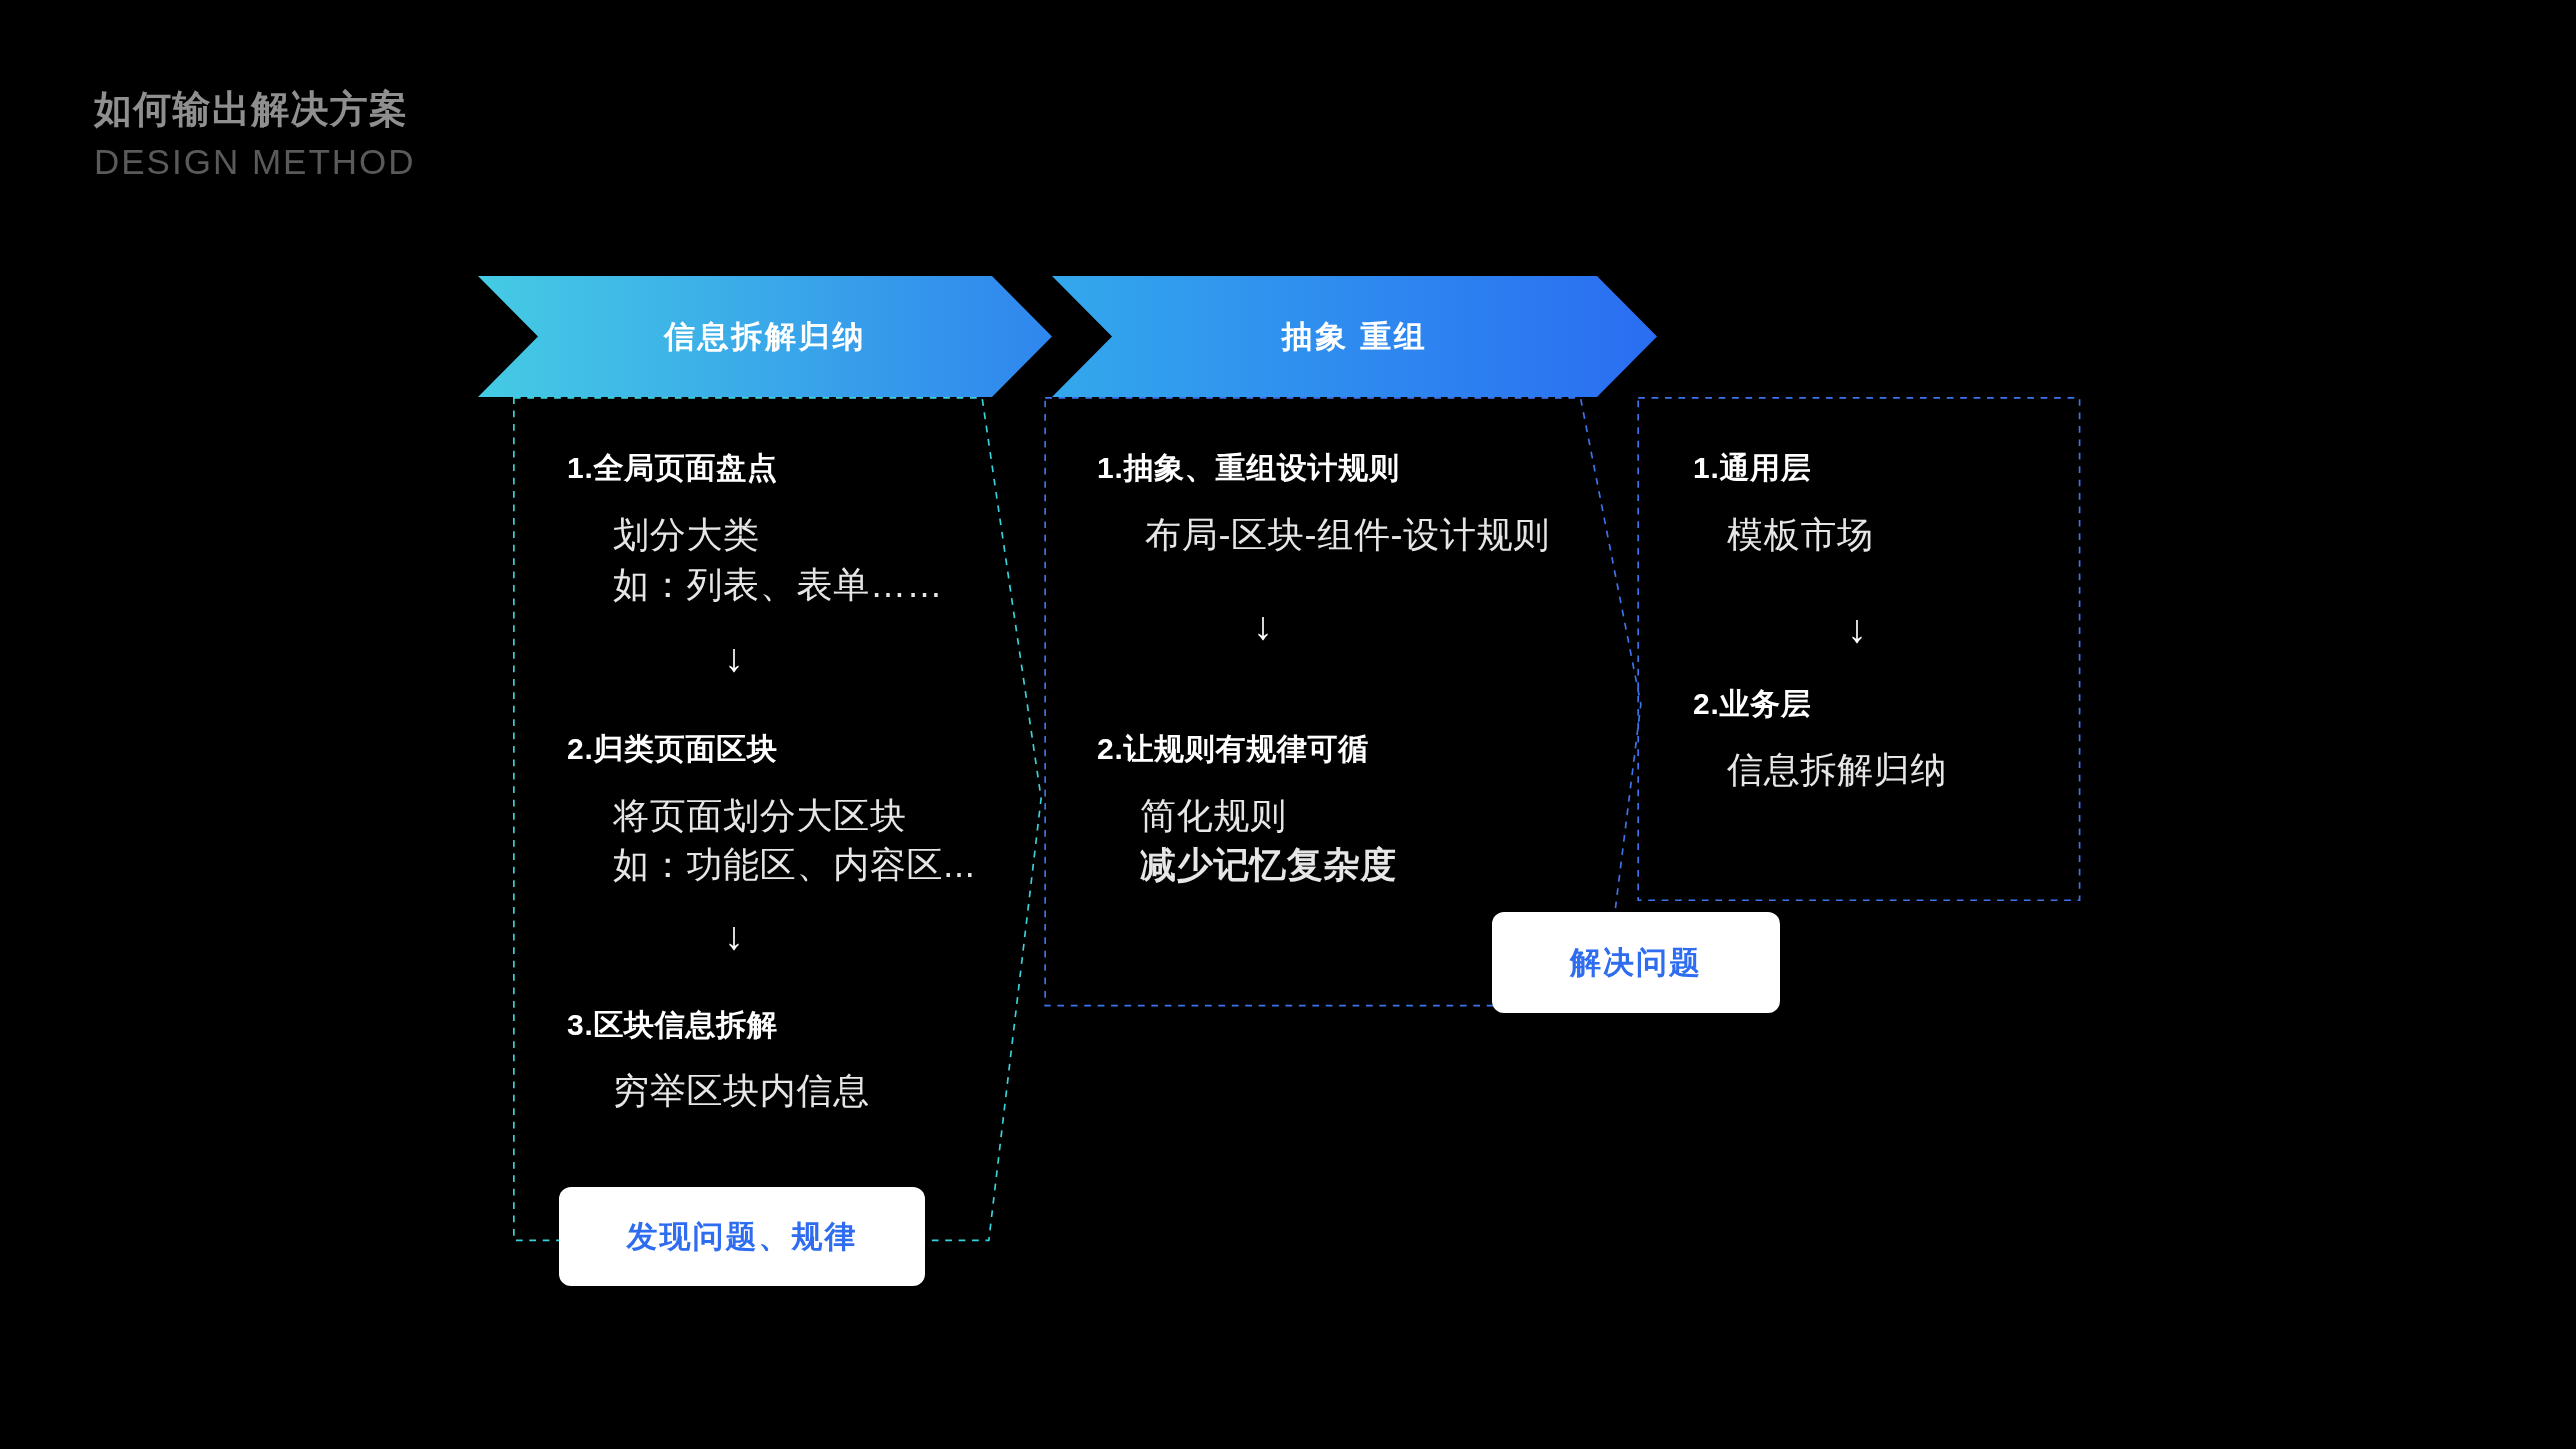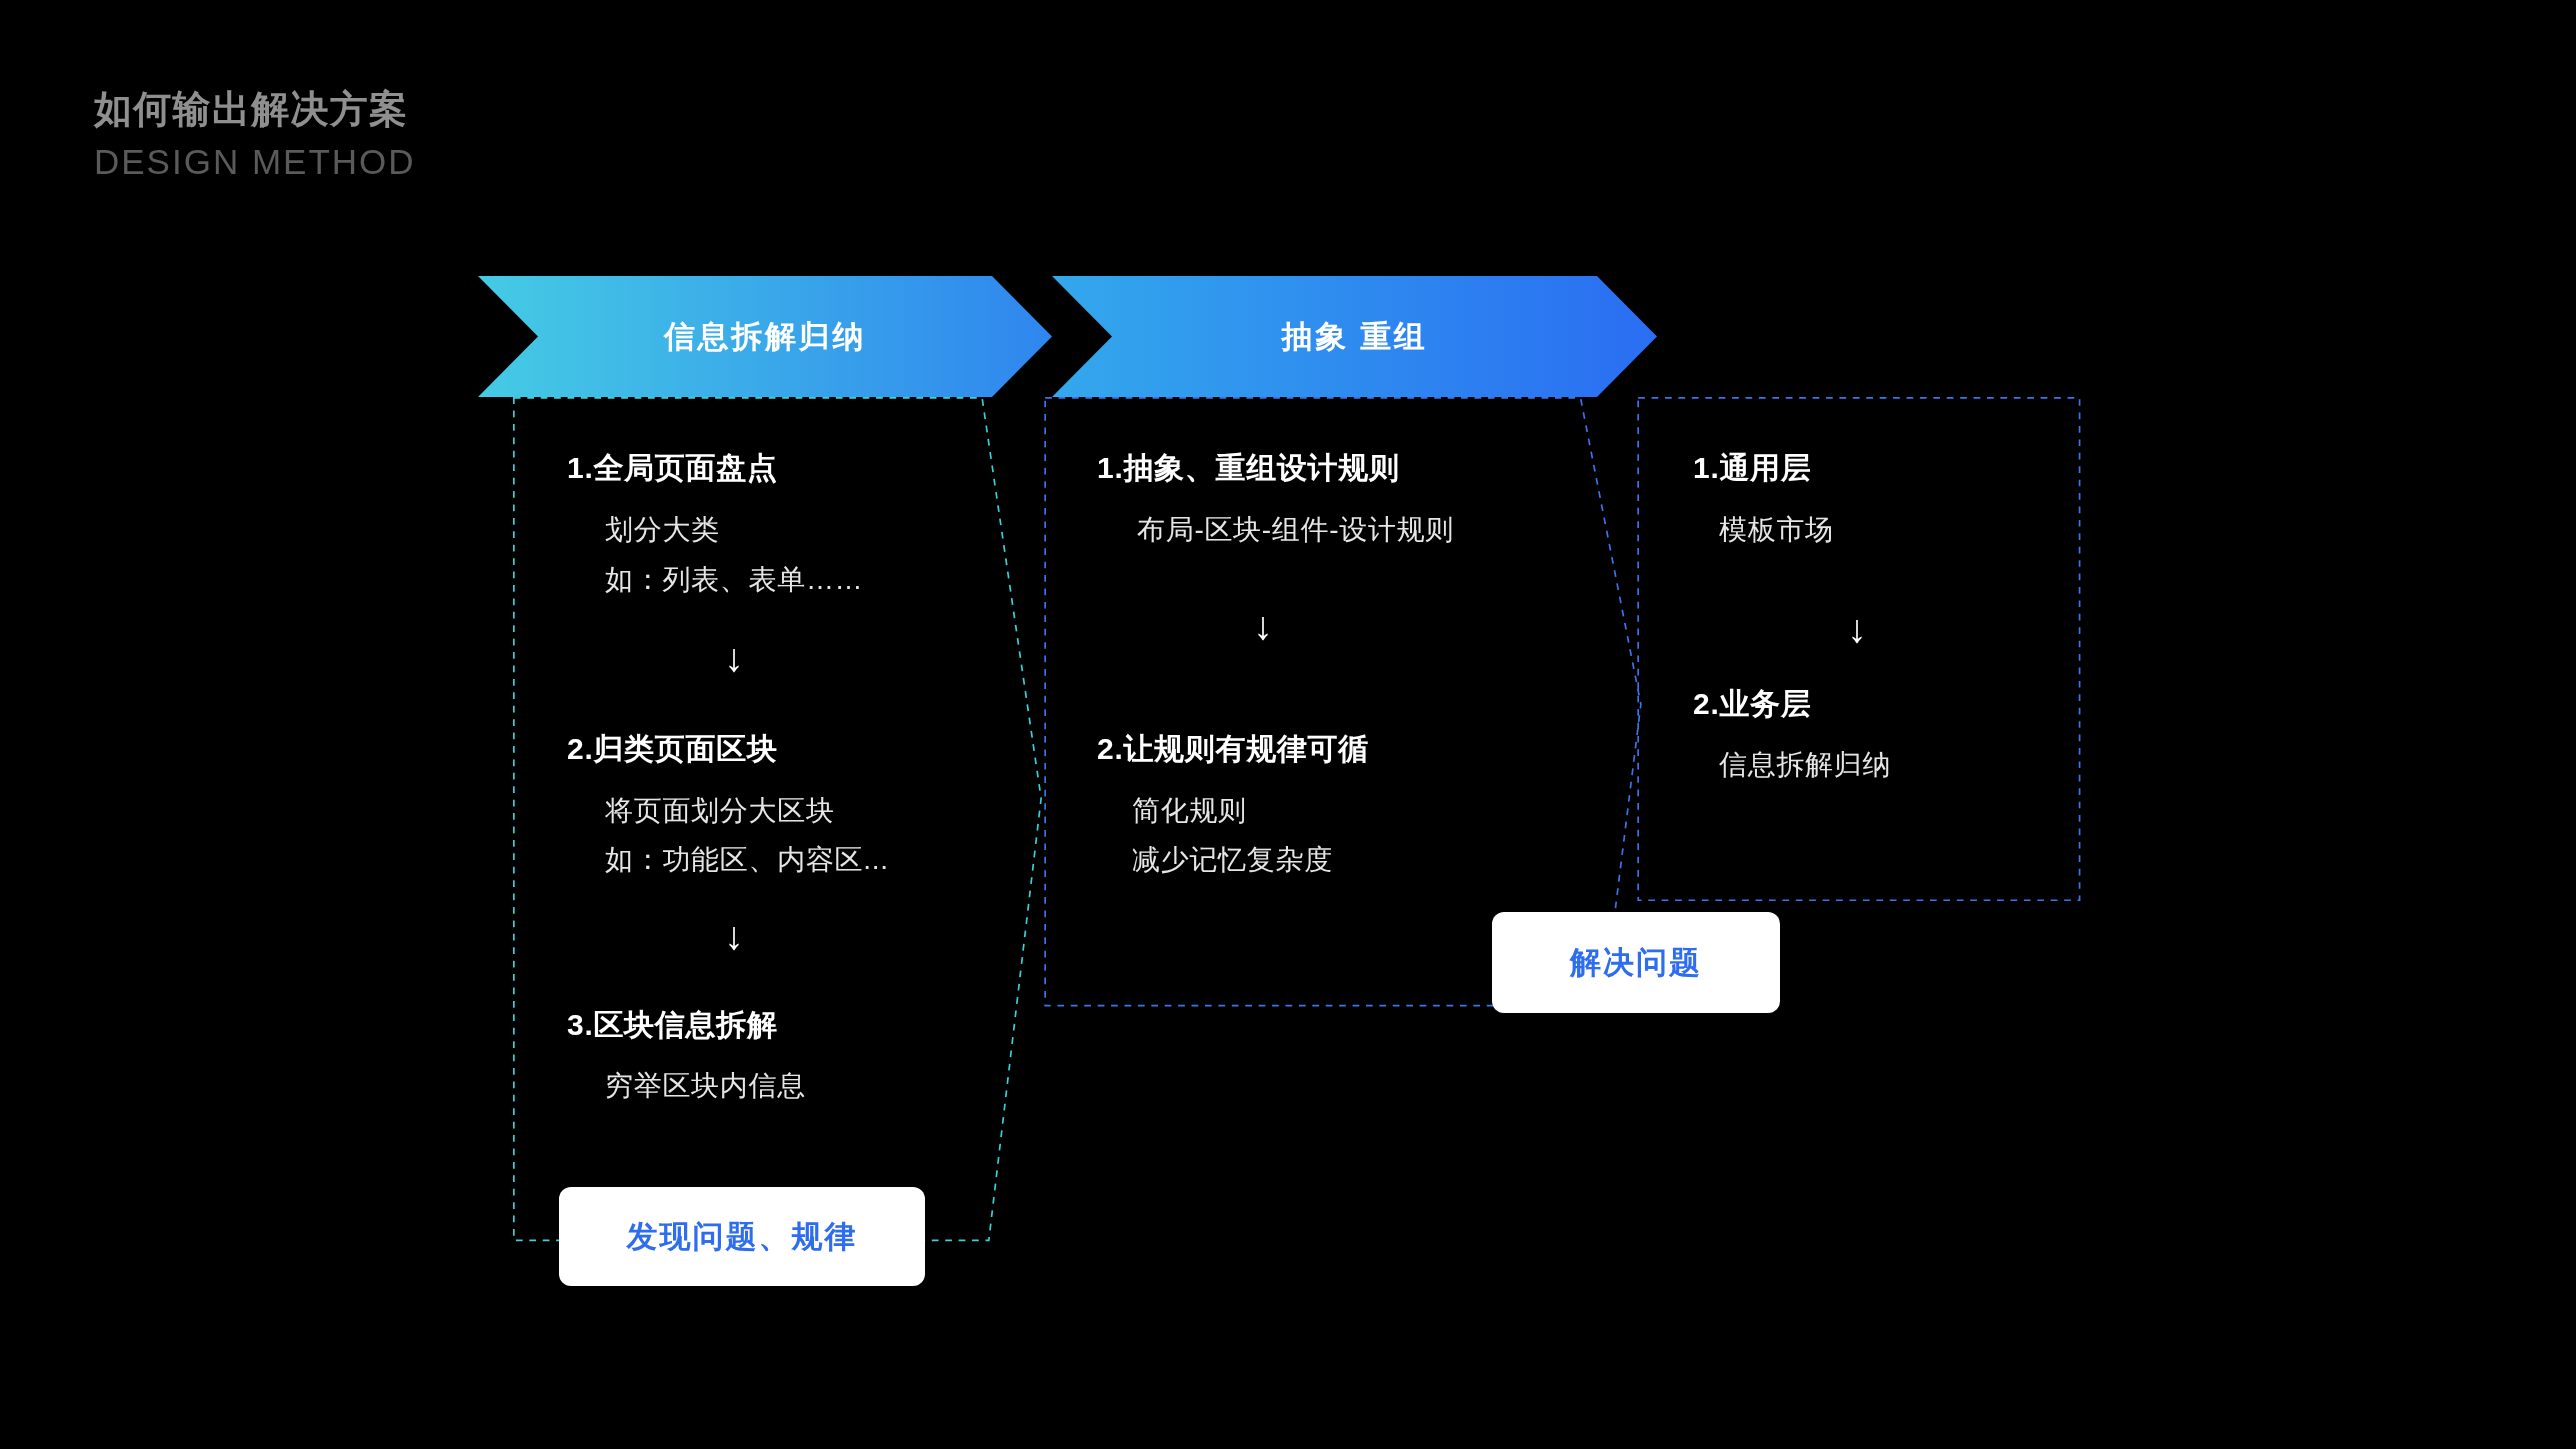--- a/index.html
+++ b/index.html
@@ -25,21 +25,21 @@
   }
   .arrow-label{color:#ffffff;font-size:31px;font-weight:bold;letter-spacing:2.7px;}
 
   .boxes{position:absolute;left:0;top:0;}
   .boxes polygon{fill:none;stroke-width:2.5;stroke-dasharray:10 10;}
   .b1{stroke:var(--box1_border);}
   .b2{stroke:var(--box2_border);}
   .b3{stroke:var(--box3_border);}
 
   .h{position:absolute;color:#ffffff;font-size:30px;font-weight:bold;letter-spacing:0.7px;white-space:nowrap;}
-  .t{position:absolute;color:var(--body_text);font-size:28px;letter-spacing:0.7px;white-space:nowrap;}
+  .t{position:absolute;color:var(--body_text);font-size:36px;letter-spacing:0.7px;white-space:nowrap;margin-left:8px;}
   .da{position:absolute;color:#ffffff;font-size:39px;width:60px;text-align:center;font-weight:400;}
 
   .badge{
     position:absolute;background:#ffffff;border-radius:12px;
     display:flex;align-items:center;justify-content:center;
   }
   .badge span{color:var(--accent_blue);font-size:31px;font-weight:bold;letter-spacing:2px;}
 </style>
 </head>
 <body>
@@ -71,21 +71,21 @@
   <div class="t" style="left:605px;top:841px;">如：功能区、内容区...</div>
   <div class="da" style="left:704px;top:914px;">↓</div>
   <div class="h" style="left:567px;top:1005px;">3.区块信息拆解</div>
   <div class="t" style="left:605px;top:1067px;">穷举区块内信息</div>
 
   <div class="h" style="left:1097px;top:448px;">1.抽象、重组设计规则</div>
   <div class="t" style="left:1137px;top:511px;">布局-区块-组件-设计规则</div>
   <div class="da" style="left:1233px;top:604px;">↓</div>
   <div class="h" style="left:1097px;top:729px;">2.让规则有规律可循</div>
   <div class="t" style="left:1132px;top:792px;">简化规则</div>
-  <div class="t" style="left:1132px;top:841px;">减少记忆复杂度</div>
+  <div class="t" style="left:1132px;top:841px;font-weight:bold;">减少记忆复杂度</div>
 
   <div class="h" style="left:1693px;top:448px;">1.通用层</div>
   <div class="t" style="left:1719px;top:511px;">模板市场</div>
   <div class="da" style="left:1827px;top:607px;">↓</div>
   <div class="h" style="left:1693px;top:684px;">2.业务层</div>
   <div class="t" style="left:1719px;top:746px;">信息拆解归纳</div>
 
   <div class="badge" style="left:559px;top:1187px;width:366px;height:99px;">
     <span>发现问题、规律</span>
   </div>

